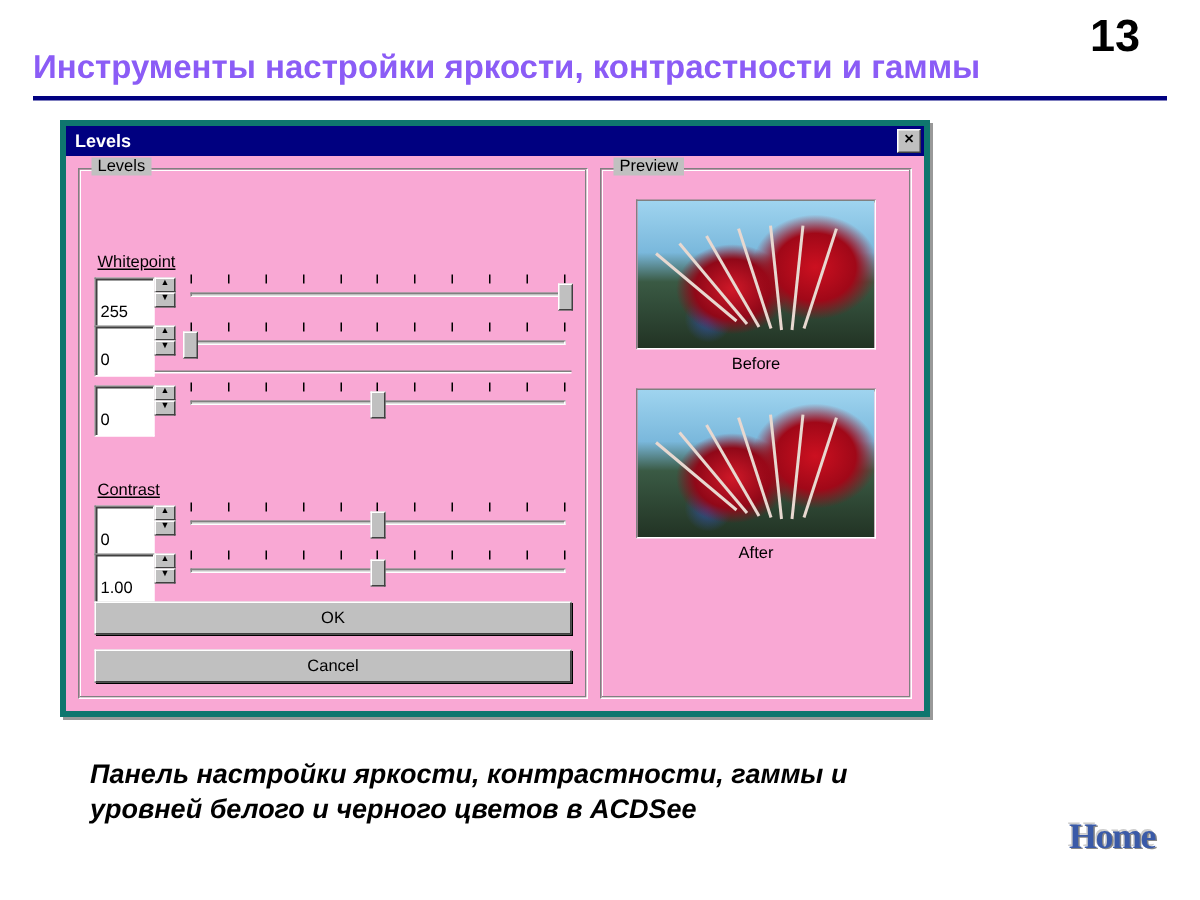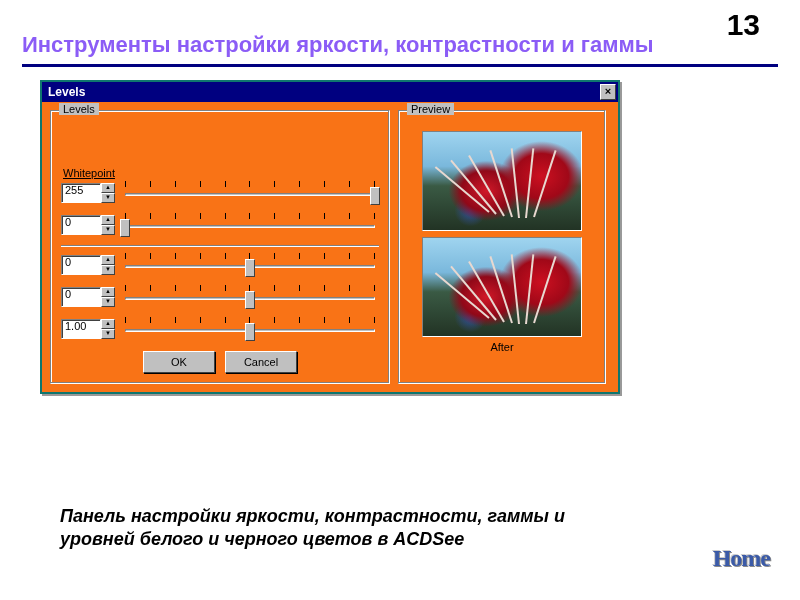--- a/index.html
+++ b/index.html
@@ -35,22 +35,22 @@
     width: 756px;
     height: 3px;
     background: #000080;
   }
 
   .dialog {
     position: absolute;
     top: 80px;
     left: 40px;
     width: 580px;
-    background: #f97316;
-    border: 2px solid #0f766e;
+    background: #f9a8d4;
+    border: 4px solid #0f766e;
     box-shadow: 2px 2px 0 rgba(0,0,0,.4);
   }
   .titlebar {
     background: #000080;
     color: #fff;
     height: 20px;
     display: flex;
     align-items: center;
     justify-content: space-between;
     padding: 0 2px 0 6px;
@@ -114,21 +114,21 @@
     display: flex;
     height: 20px;
   }
   .spin-text {
     width: 40px;
     border: 1px solid #808080;
     border-right-color: #fff;
     border-bottom-color: #fff;
     background: #fff;
     font-size: 11px;
-    padding: 0 3px;
+    padding: 16px 3px;
     box-shadow: inset 1px 1px 0 #404040;
   }
   .spin-buttons {
     display: flex;
     flex-direction: column;
     width: 14px;
   }
   .spin-btn {
     flex: 1;
     background: #c0c0c0;
@@ -182,20 +182,21 @@
     border: 1px solid #fff;
     border-right-color: #404040;
     border-bottom-color: #404040;
     transform: translateX(-5px);
   }
   .button-row {
     display: flex;
     justify-content: center;
     gap: 10px;
     margin-top: 10px;
+    flex-direction: column;
   }
   .win-btn {
     min-width: 72px;
     height: 22px;
     background: #c0c0c0;
     border: 1px solid #fff;
     border-right-color: #404040;
     border-bottom-color: #404040;
     box-shadow: 1px 1px 0 #000;
     font-size: 11px;
@@ -358,20 +359,21 @@
                 <span class="tick"></span>
                 <span class="tick"></span>
               </div>
             <div class="groove"></div>
             <div class="thumb" style="left: calc(4px + (100% - 8px) * 0.5)"></div>
           </div>
         </div>
       </div>
 
       <div class="slider-row">
+        <span class="slider-label">Contrast</span>
         <div class="slider-controls">
           <div class="spin-input">
             <div class="spin-text">0</div>
             <div class="spin-buttons">
               <div class="spin-btn">▲</div>
               <div class="spin-btn">▼</div>
             </div>
           </div>
           <div class="track">
             <div class="ticks">
@@ -434,20 +436,21 @@
       <div class="preview-img">
         <div class="parrot-bg"></div>
         <div class="wing" style="left:65px;top:10px;transform:rotate(-50deg)"></div>
         <div class="wing" style="left:72px;top:12px;transform:rotate(-40deg)"></div>
         <div class="wing" style="left:80px;top:14px;transform:rotate(-30deg)"></div>
         <div class="wing" style="left:88px;top:15px;transform:rotate(-18deg)"></div>
         <div class="wing" style="left:95px;top:16px;transform:rotate(-6deg)"></div>
         <div class="wing" style="left:102px;top:16px;transform:rotate(6deg)"></div>
         <div class="wing" style="left:110px;top:15px;transform:rotate(18deg)"></div>
       </div>
+      <div class="preview-caption">Before</div>
 
       <div class="preview-img">
         <div class="parrot-bg"></div>
         <div class="wing" style="left:65px;top:10px;transform:rotate(-50deg)"></div>
         <div class="wing" style="left:72px;top:12px;transform:rotate(-40deg)"></div>
         <div class="wing" style="left:80px;top:14px;transform:rotate(-30deg)"></div>
         <div class="wing" style="left:88px;top:15px;transform:rotate(-18deg)"></div>
         <div class="wing" style="left:95px;top:16px;transform:rotate(-6deg)"></div>
         <div class="wing" style="left:102px;top:16px;transform:rotate(6deg)"></div>
         <div class="wing" style="left:110px;top:15px;transform:rotate(18deg)"></div>

